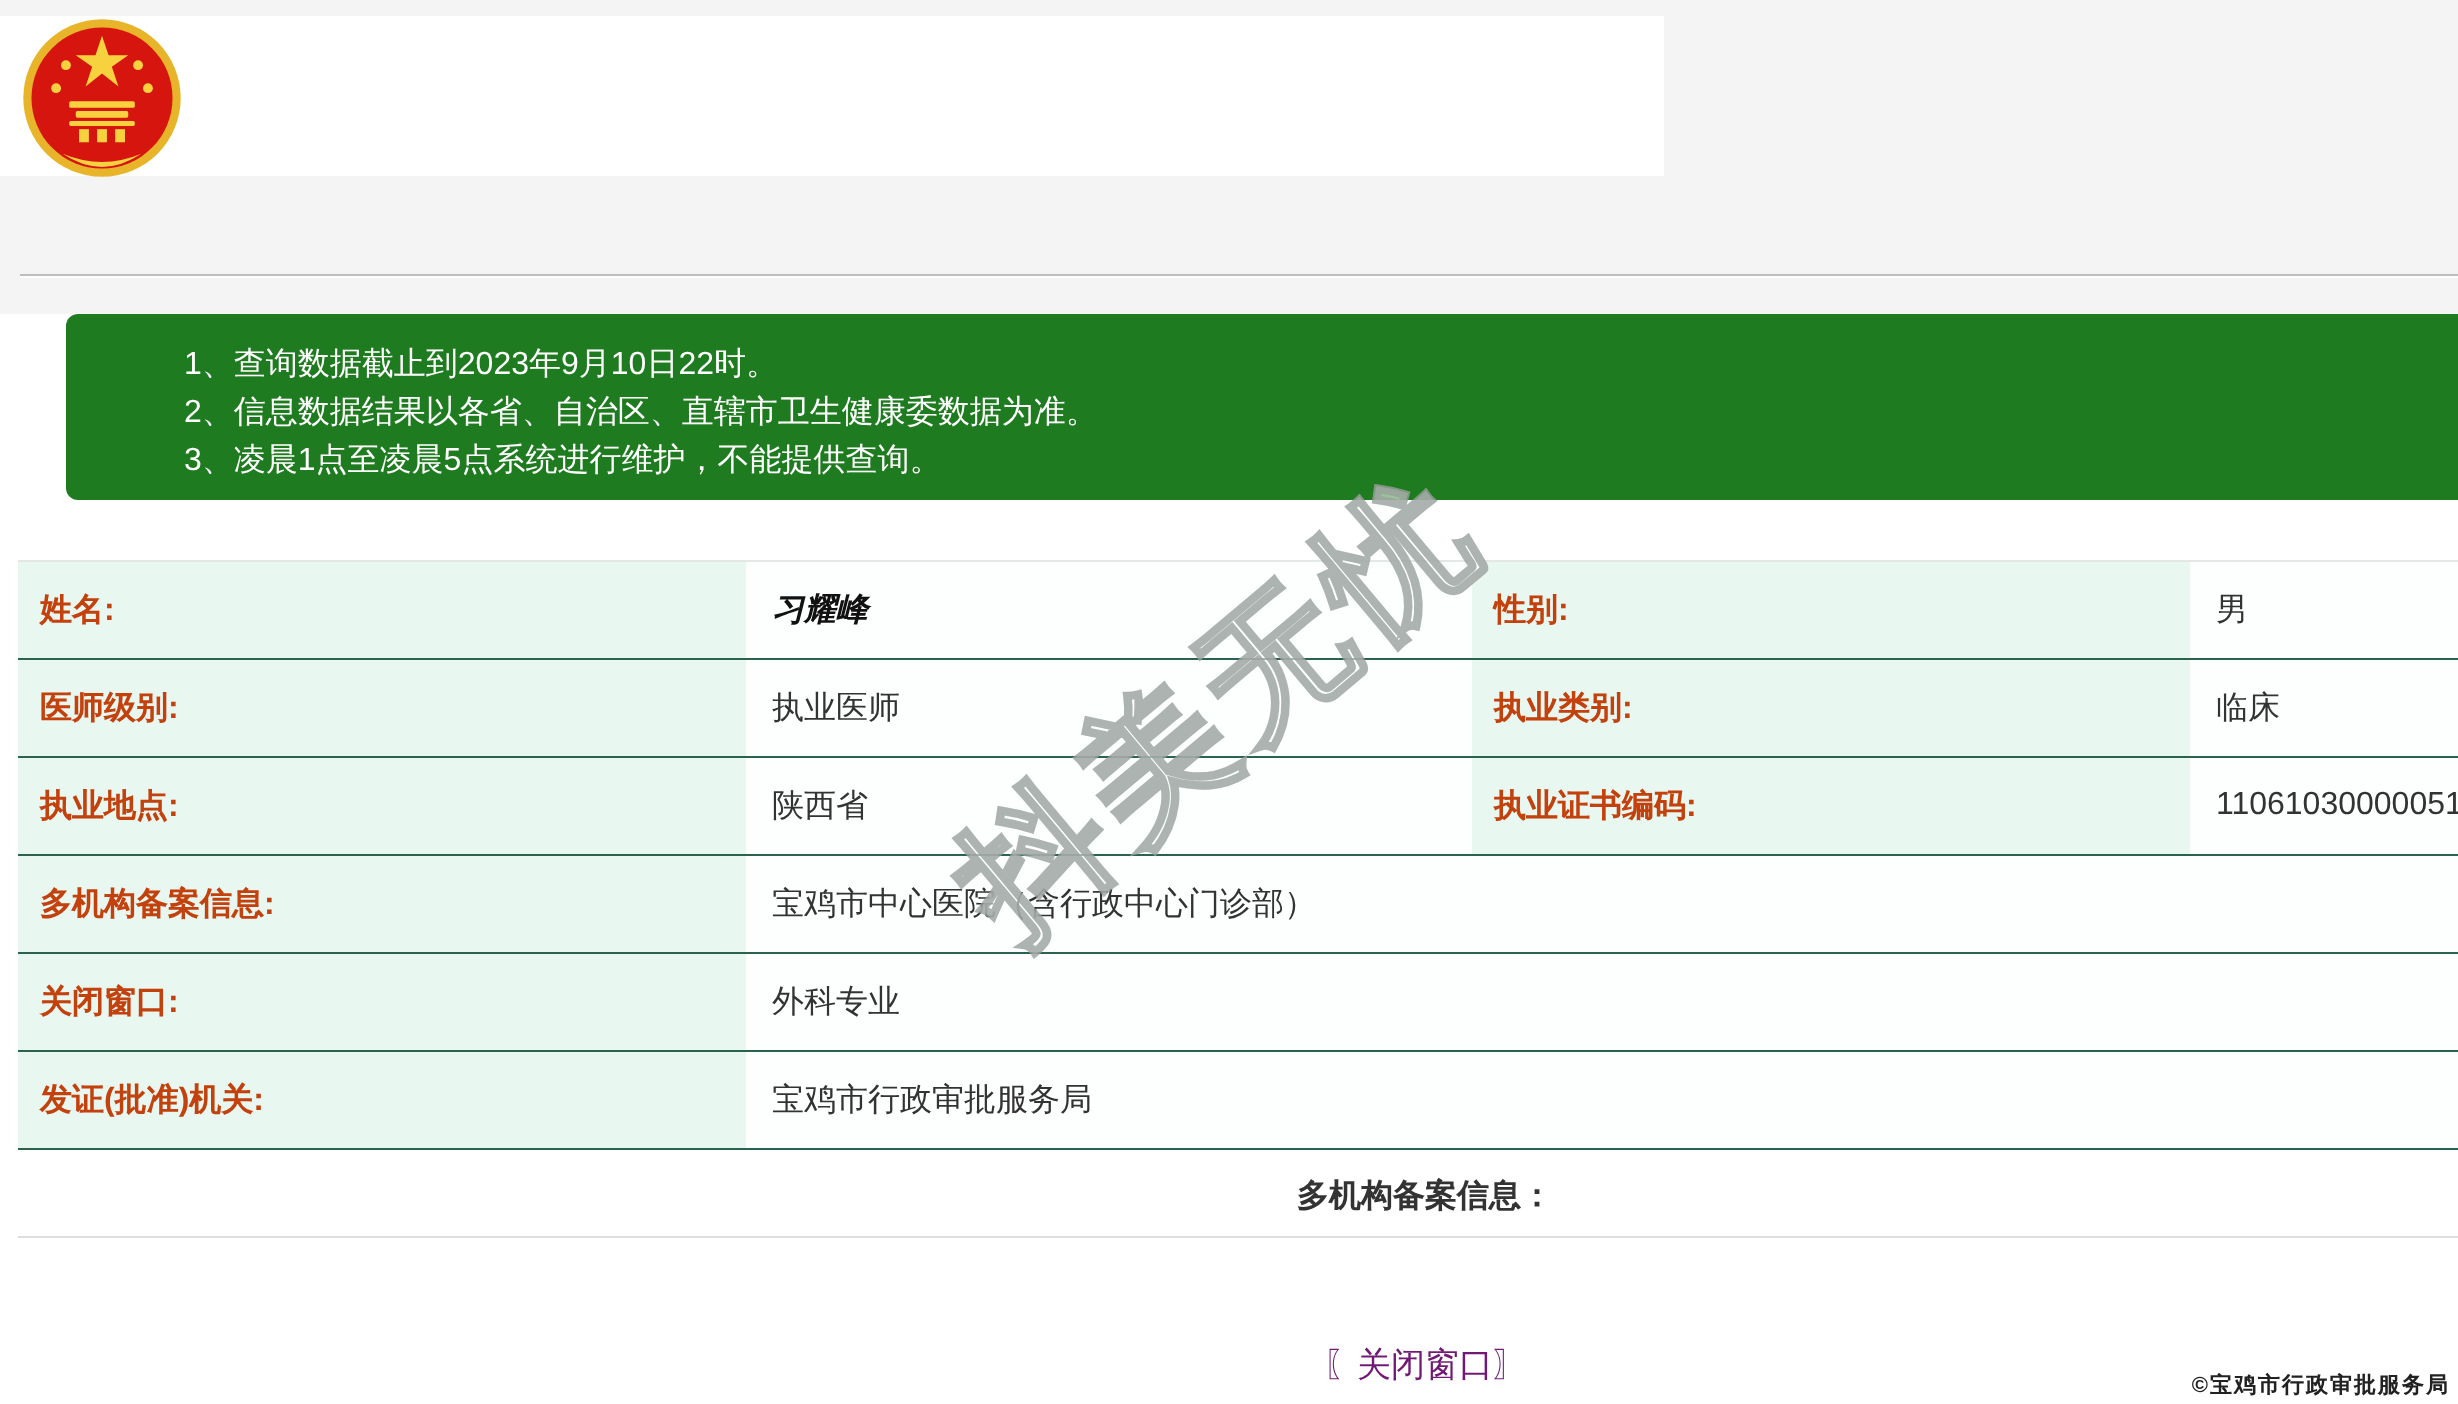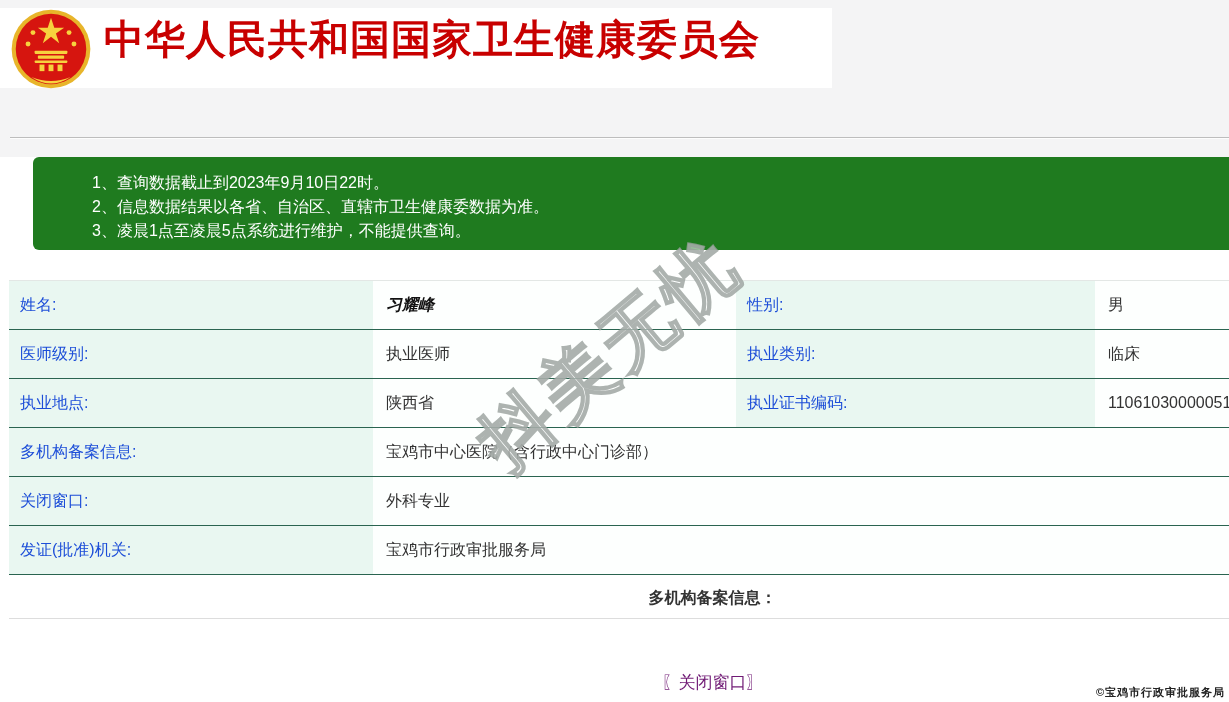--- a/index.html
+++ b/index.html
@@ -39,21 +39,21 @@
   .record-table{
     position:absolute;left:9px;top:280px;width:1408px;
     border-collapse:collapse;table-layout:fixed;
     border-top:1px solid #e3e7e5;
     font-size:16px;
   }
   .record-table td{
     height:48px;border-bottom:1px solid #2a6450;
     padding:0 0 0 11px;vertical-align:middle;white-space:nowrap;overflow:hidden;
   }
-  td.lbl{background:#e9f7f1;font-weight:normal;color:#1d4ed8;}
+  td.lbl{background:#e9f7f1;font-weight:bold;color:#c2410c;}
   td.val{background:#fdfffe;color:#333;padding-left:13px;}
   td.val.bold{font-weight:bold;color:#111;}
   .col-l1{width:353px;} .col-v1{width:350px;font-style:italic;} .col-l2{width:348px;}
   
   .multi-org{
     position:absolute;left:0;top:588px;width:1425px;text-align:center;
     font-size:16px;font-weight:bold;color:#333;
   }
   .section-divider{position:absolute;left:9px;top:618px;width:1408px;height:1px;background:#dddddd;}
   .close-wrap{position:absolute;left:0;top:671px;width:1425px;text-align:center;}
@@ -92,21 +92,20 @@
       <circle cx="78" cy="44" r="3" fill="#f7d23e"></circle>
       <rect x="30" y="52" width="40" height="4" rx="1" fill="#f7d23e"></rect>
       <rect x="34" y="58" width="32" height="4" rx="1" fill="#f7d23e"></rect>
       <rect x="30" y="64" width="40" height="3" rx="1" fill="#f7d23e"></rect>
       <rect x="36" y="69" width="6" height="8" fill="#f7d23e"></rect>
       <rect x="47" y="69" width="6" height="8" fill="#f7d23e"></rect>
       <rect x="58" y="69" width="6" height="8" fill="#f7d23e"></rect>
       <path d="M26 84 Q50 94 74 84 Q62 92 50 92 Q38 92 26 84 Z" fill="#f7d23e"></path>
     </svg>
   </span>
-  <div class="title-cn">中华人民共和国国家卫生健康委员会</div>
 </div>
 
 <div class="groove-line"></div>
 
 <div class="notice">
   <div>1、查询数据截止到2023年9月10日22时。</div>
   <div>2、信息数据结果以各省、自治区、直辖市卫生健康委数据为准。</div>
   <div>3、凌晨1点至凌晨5点系统进行维护，不能提供查询。</div>
 </div>
 

